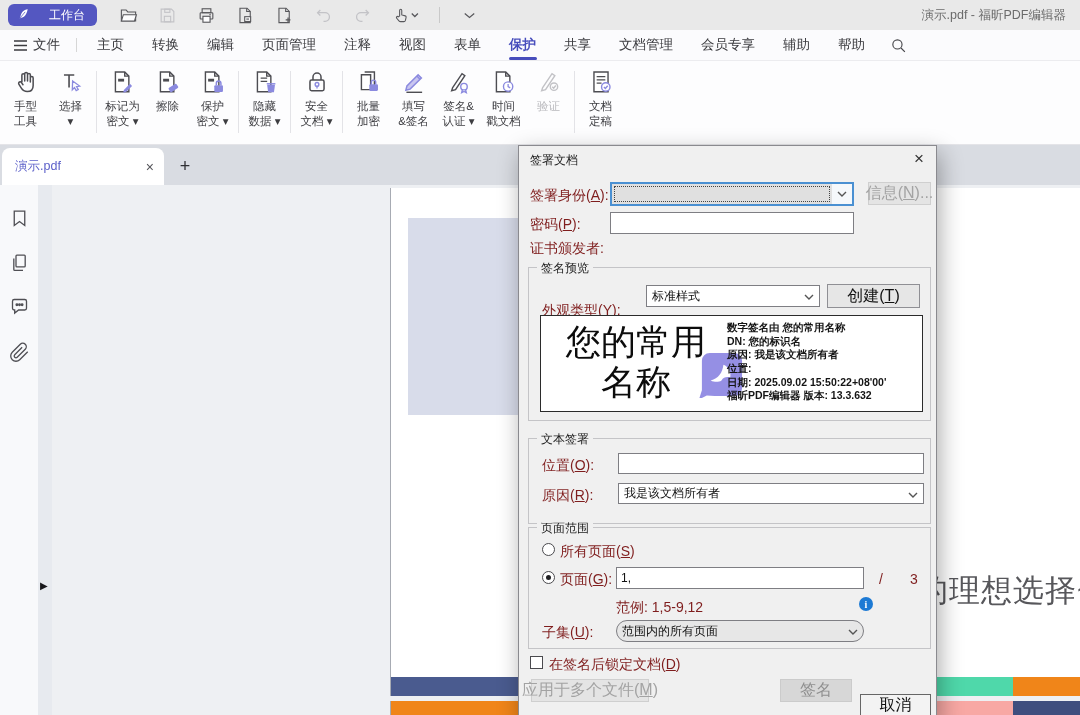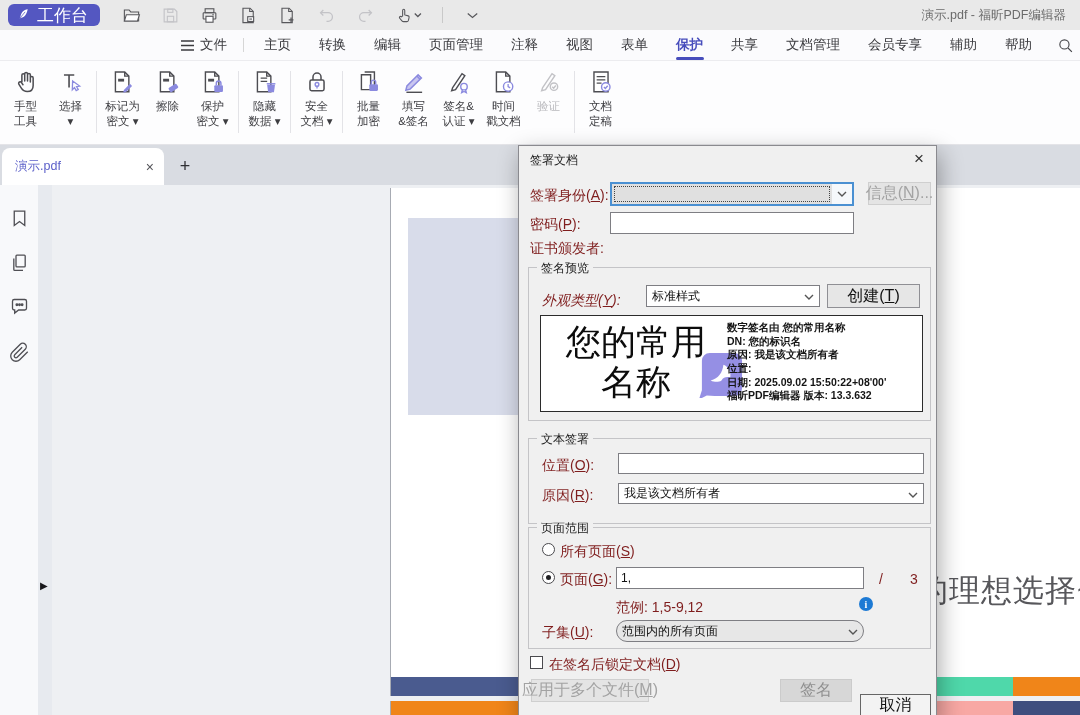--- a/index.html
+++ b/index.html
@@ -2,29 +2,29 @@
 <html><head>
 <meta charset="utf-8">
 <style>
   * { margin:0; padding:0; box-sizing:border-box; }
   html,body { width:1080px; height:715px; overflow:hidden; }
   body { position:relative; font-family:"Liberation Sans","DejaVu Sans",sans-serif; background:#eef0f3; color:#2c2c2c; }
   u { text-decoration:underline; }
 
   
   .titlebar { position:absolute; left:0; top:0; width:1080px; height:30px; background:#e9e9e9; display:flex; align-items:center; }
-  .workspace-btn { margin-left:8px; height:22px; padding:0 12px 0 9px; background:#5457c1; border-radius:6px; color:#fff; font-size:17px; display:flex; align-items:center; gap:7px; cursor:pointer; }
+  .workspace-btn { margin-left:8px; height:22px; padding:0 12px 0 9px; background:#5457c1; border-radius:6px; color:#fff; font-size:12px; display:flex; align-items:center; gap:19px; cursor:pointer; }
   .tb-icons { display:flex; align-items:center; gap:20px; margin-left:22px; }
   .tb-ic { width:19px; height:19px; display:flex; align-items:center; }
   .tb-ic svg { width:19px; height:19px; }
   .tb-sep { width:1px; height:16px; background:#c9c9c9; }
   .win-title { position:absolute; right:14px; top:7px; font-size:12.5px; color:#6b6b6b; }
 
   
-  .menubar { position:absolute; left:0; top:30px; width:1080px; height:31px; background:#fbfbfd; border-bottom:1px solid #ececef; display:flex; align-items:center; font-size:13.5px; color:#3b3b3f;justify-content:flex-end; }
+  .menubar { position:absolute; left:0; top:30px; width:1080px; height:31px; background:#fbfbfd; border-bottom:1px solid #ececef; display:flex; align-items:center; font-size:13.5px; color:#3b3b3f; }
   .menu-file { display:flex; align-items:center; gap:6px; padding:0 10px 0 14px; cursor:pointer; }
   .menu-divider { width:1px; height:14px; background:#d6d6d6; margin:0 6px; }
   .menu-item { padding:0 14px; height:31px; display:flex; align-items:center; position:relative; cursor:pointer; white-space:nowrap; }
   .menu-item.active { color:#474dbc; font-weight:bold; }
   .menu-item.active::after { content:""; position:absolute; left:50%; transform:translateX(-50%); bottom:1px; width:28px; height:3px; border-radius:2px; background:#474dbc; }
   .menu-search { margin-left:4px; width:30px; display:flex; justify-content:center; cursor:pointer; }
 
   
   .ribbon { position:absolute; left:0; top:61px; width:1080px; height:84px; background:#fdfdfe; border-bottom:1px solid #e4e4e8; display:flex; align-items:flex-start; padding-left:3px; }
   .rb-item { min-width:45px; padding:8px 3px 0; text-align:center; font-size:11.5px; line-height:1.3; color:#3d3d41; cursor:pointer; }
@@ -390,21 +390,21 @@
       <span><span>信息(</span><u>N</u><span>)...</span></span>
     </div>
 
   <span class="lbl" style="left:11px;top:70px;"><span>密码(</span><u>P</u><span>):</span></span>
   <input class="input" style="left: 91px; top: 66px; width: 244px; height: 22px;" value="">
 
   <span class="lbl" style="left:11px;top:94px;">证书颁发者:</span>
 
   <div class="group" style="left:9px;top:121px;width:403px;height:154px;">
     <span class="legend">签名预览</span>
-    <span class="lbl" style="left:13px;top:24px;font-style:italic;"><span>外观类型(</span><u>Y</u><span>):</span></span>
+    <span class="lbl" style="left:13px;top:34px;"><span>外观类型(</span><u>Y</u><span>):</span></span>
     <div class="combo" style="left:117px;top:17px;width:174px;height:22px;">
       <span>标准样式</span>
       <span class="chev"><svg width="10" height="6" viewBox="0 0 10 6">
             <path d="M1 1l4 4 4-4" fill="none" stroke="#555" stroke-width="1.4"></path>
           </svg></span>
     </div>
     <div class="btn" style="left:298px;top:16px;width:93px;height:24px;">
         <span><span>创建(</span><u>T</u><span>)</span></span>
       </div>
 

